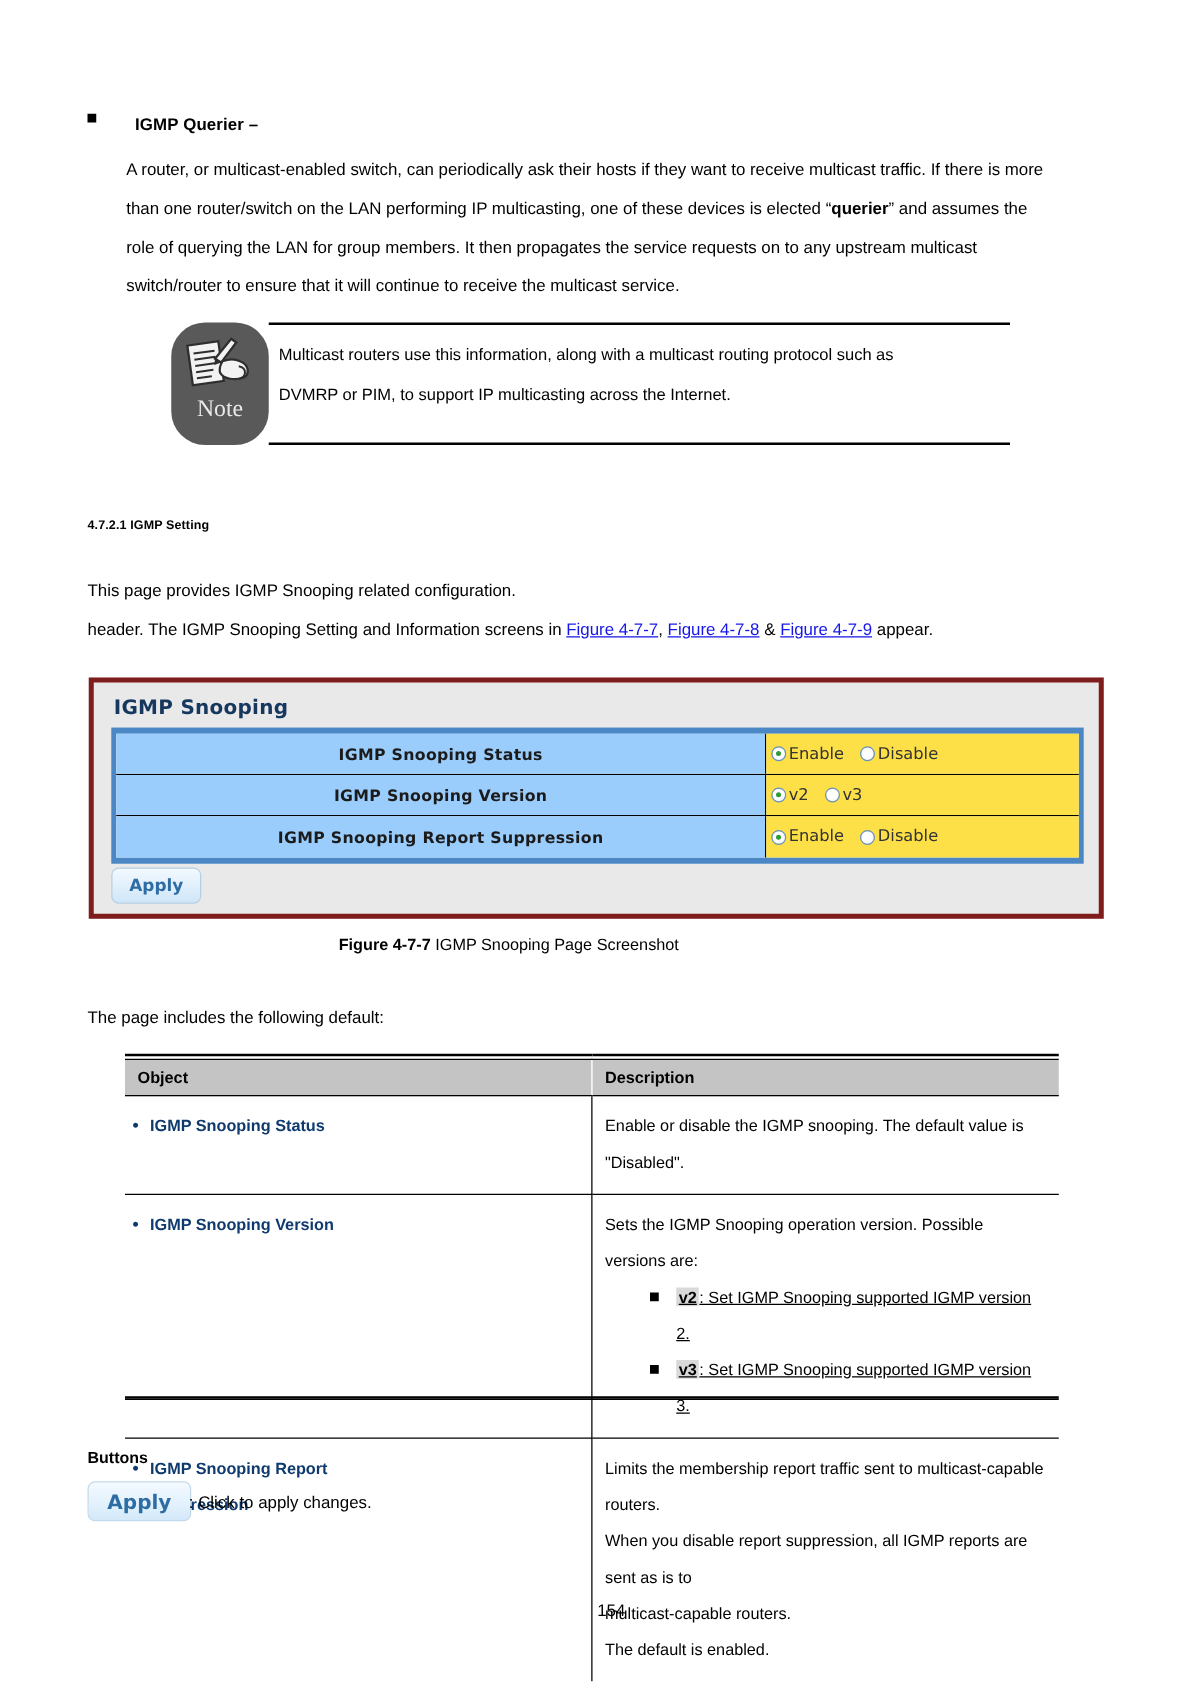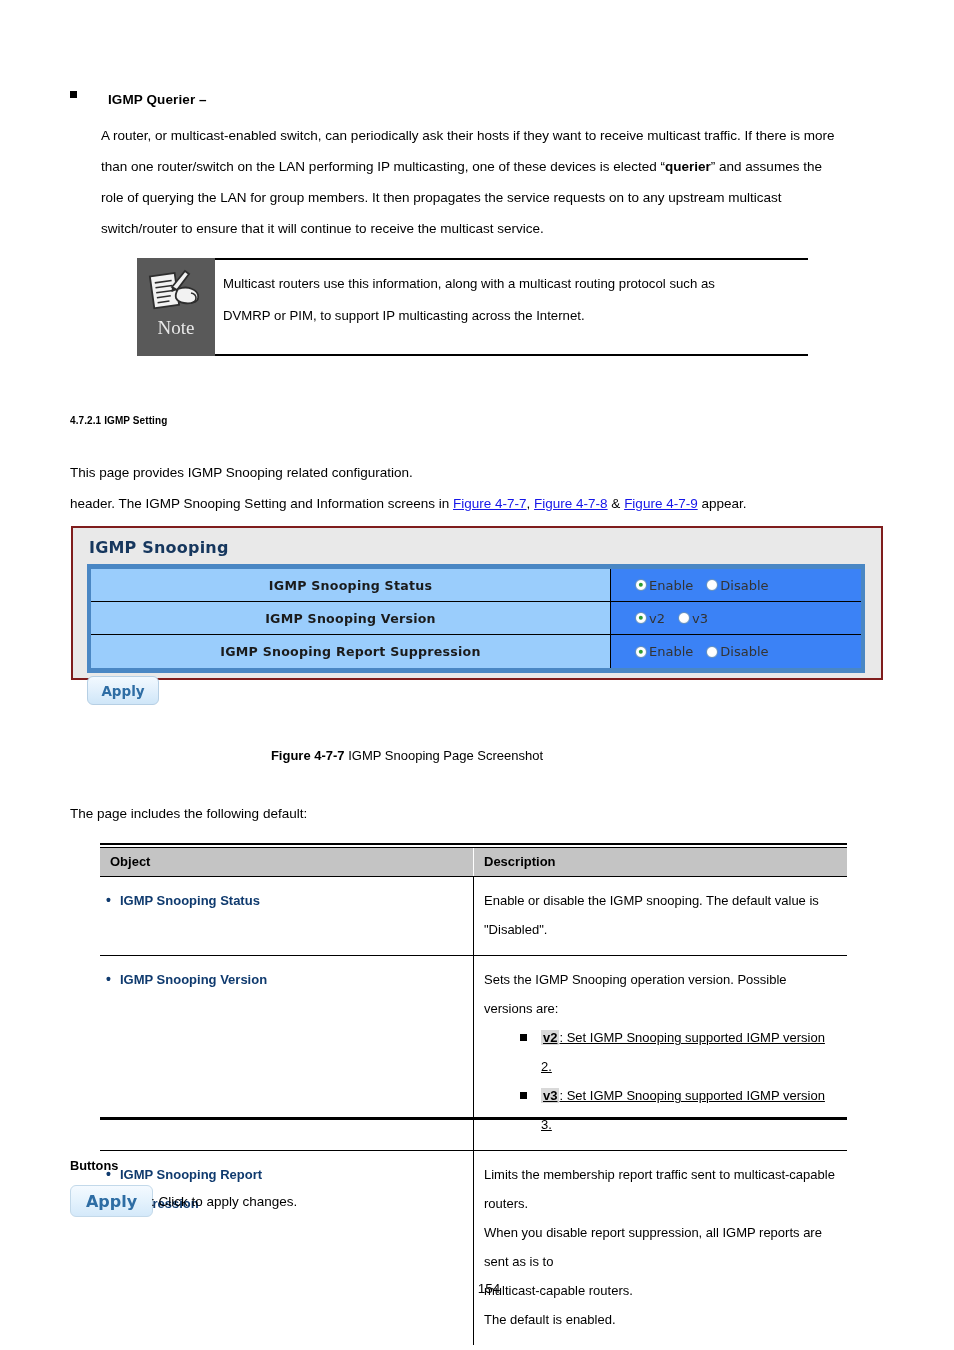--- a/index.html
+++ b/index.html
@@ -90,20 +90,21 @@
     top: 0;
     width: 78px;
     height: 98px;
     background: #595959;
     display: flex;
     flex-direction: column;
     align-items: center;
     justify-content: flex-start;
     padding-top: 4px;
     box-sizing: border-box;
+    border-radius: 27px;
   }
   .note-icon .glyph {
     width: 56px;
     height: 50px;
     margin-top: 3px;
   }
   .note-icon .word {
     color: #e9e9e9;
     font-size: 19px;
     font-family: "Liberation Serif", serif;
@@ -140,25 +141,25 @@
     margin: 0;
     font-size: 13.5px;
     line-height: 30.5px;
   }
   .figlink { color: #1516e8; }
 
   
   .shot {
     position: absolute;
     left: 71px;
-    top: 526px;
+    top: 542px;
     width: 812px;
-    height: 154px;
+    height: 193px;
     background: #e9e9e9;
-    border: 2px solid #7f1d1d;
+    border: 4px solid #7f1d1d;
     box-sizing: border-box;
   }
   .shot-title {
     position: absolute;
     left: 16px;
     top: 10px;
     font-size: 16px;
     font-weight: bold;
     color: #16375e;
     letter-spacing: .2px;
@@ -191,24 +192,24 @@
     font-size: 12.6px;
     font-weight: bold;
     color: #1b1b1b;
     letter-spacing: .25px;
     border-right: 1.6px solid #000;
     box-sizing: border-box;
     font-family: "DejaVu Sans", sans-serif;
   }
   .cfg-value {
     flex: 1 1 auto;
-    background: #3b82f6;
+    background: #fde047;
     display: flex;
     align-items: center;
-    padding-left: 24px;
+    padding-left: 4px;
     box-sizing: border-box;
     gap: 13px;
   }
   .radio-wrap {
     display: inline-flex;
     align-items: center;
     gap: 2px;
     font-size: 13px;
     color: #333;
     font-family: "DejaVu Sans", sans-serif;

